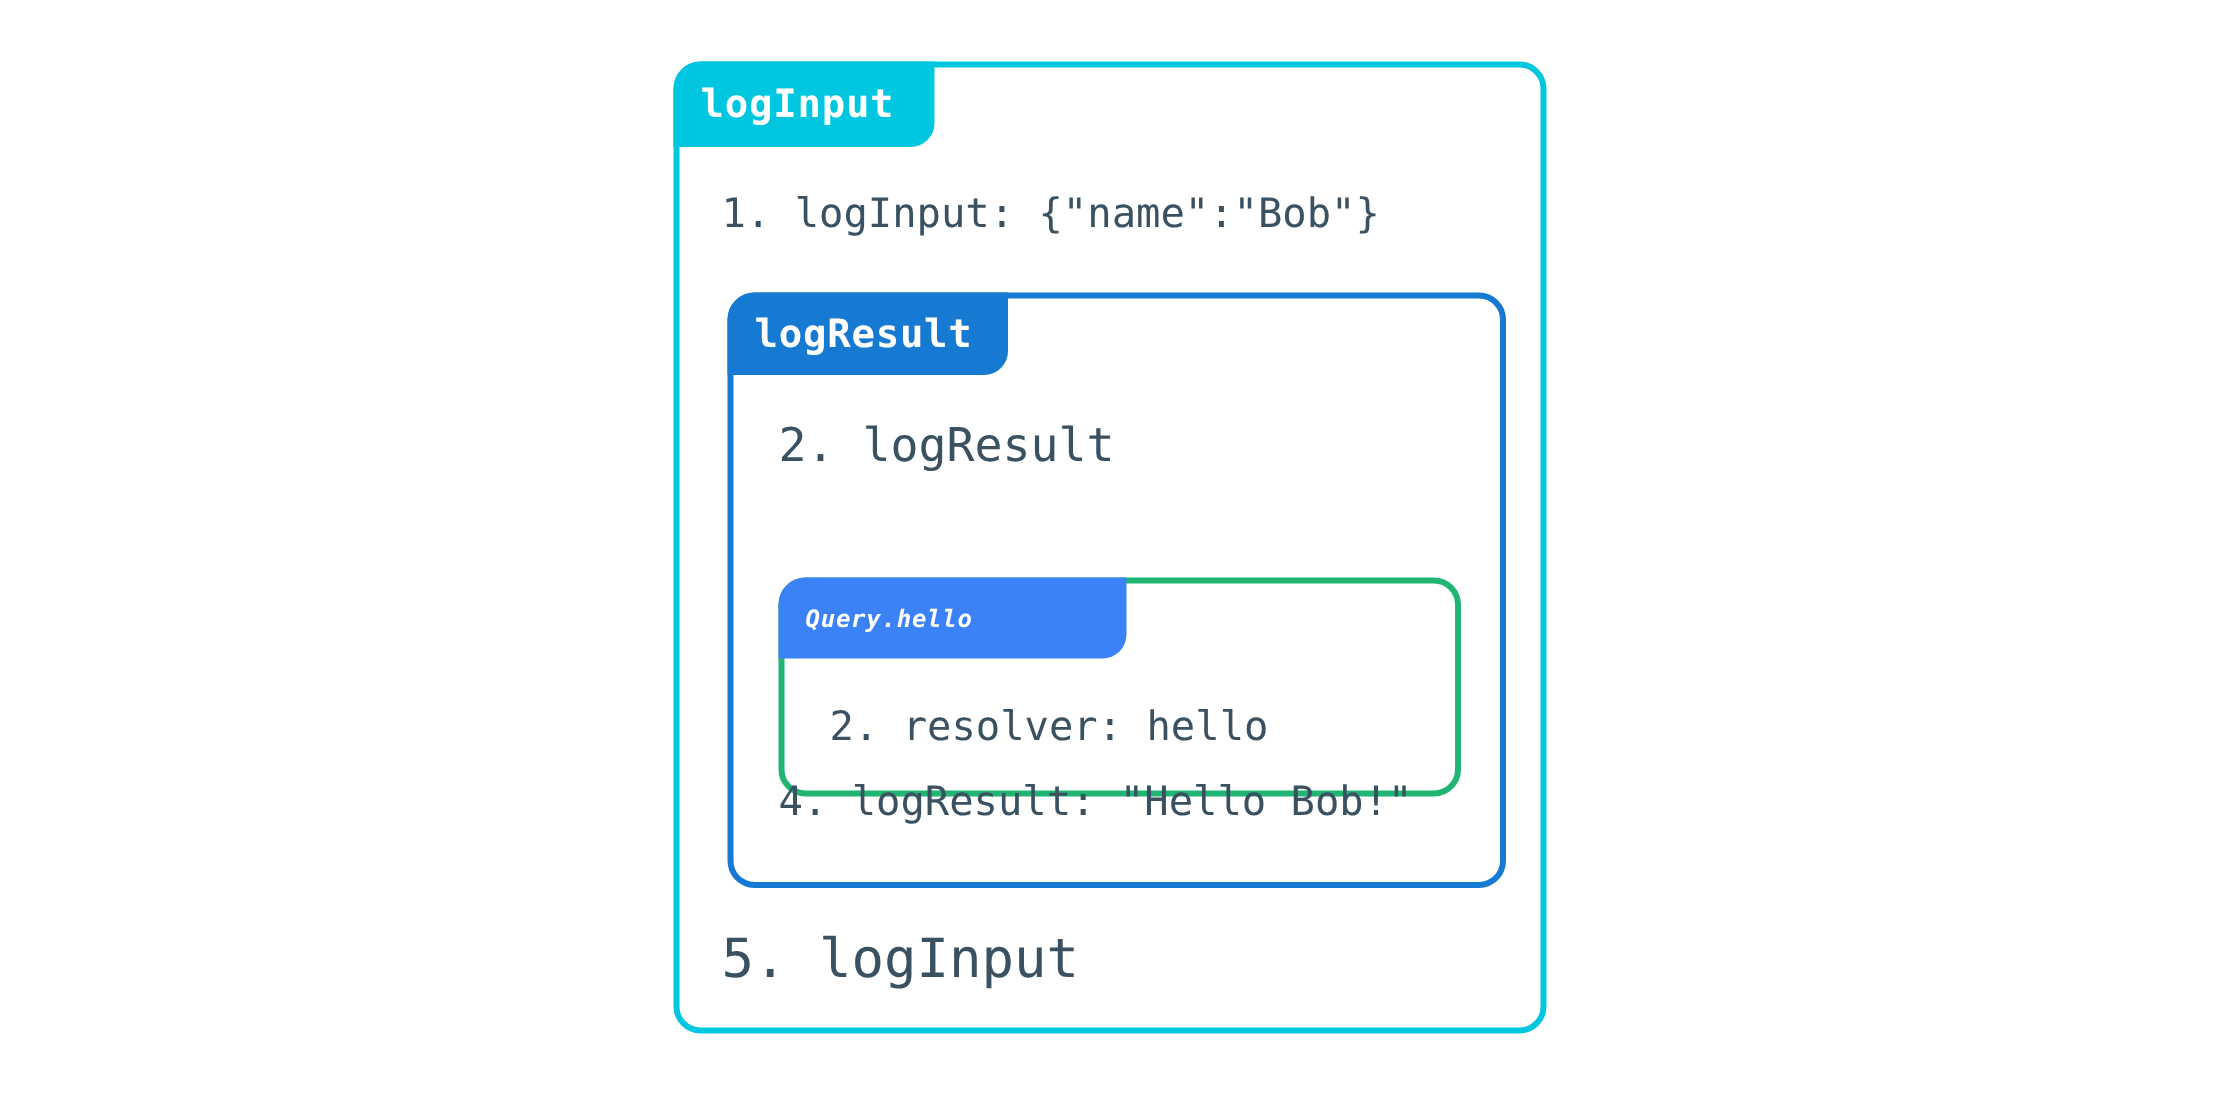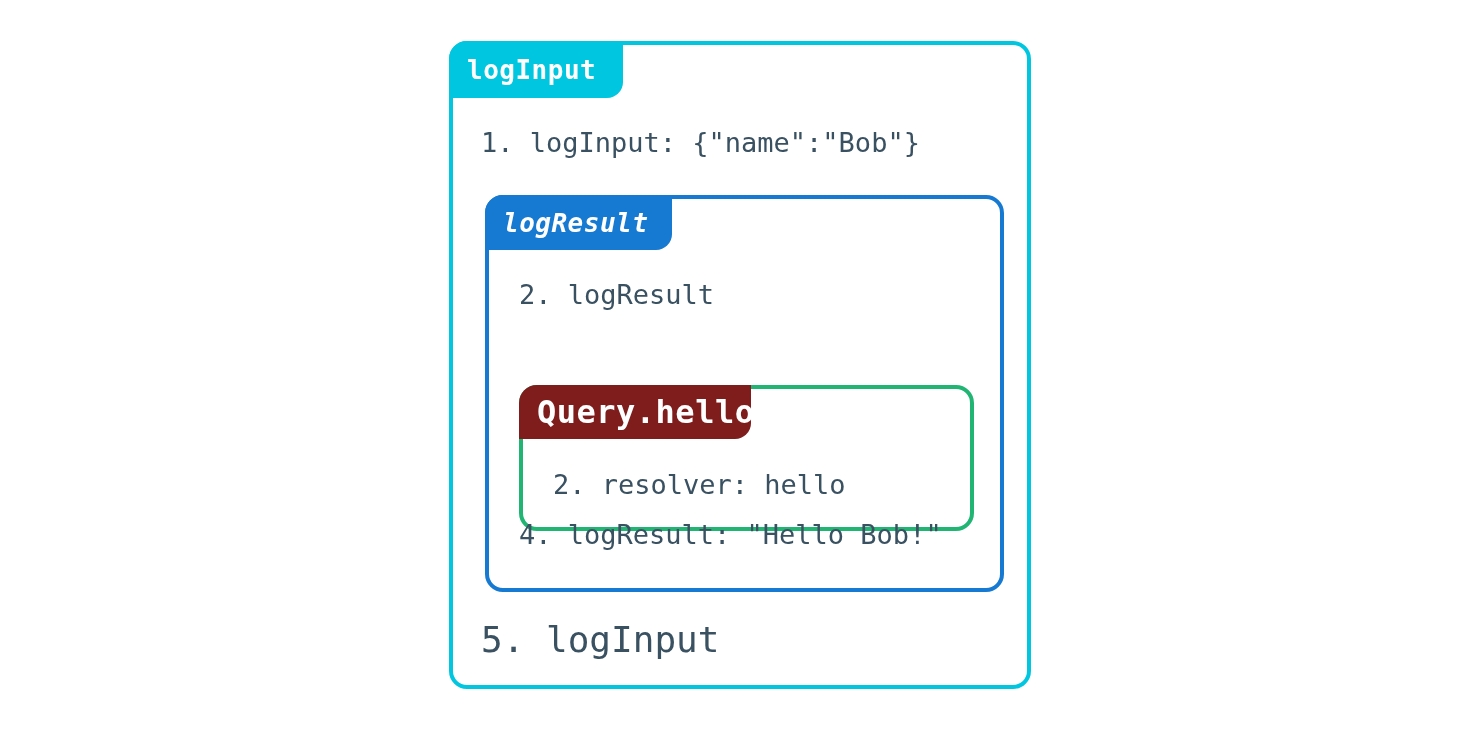--- a/index.html
+++ b/index.html
@@ -91,26 +91,25 @@
   }
   #tab-logresult {
     left: -4px;
     top: -4px;
     width: 187px;
     height: 55px;
     background: #1679d2;
     border-radius: 18px 0 16px 0;
     font-size: 26px;
     padding-left: 18px;
-    font-style: italic;
   }
   #line-2 {
     left: 30px;
     top: 80px;
-    font-size: 27px;
+    font-size: 31px;
   }
   #line-4 {
     left: 30px;
     top: 320px;
     font-size: 27px;
   }
 
   
   #box-queryhello {
     left: 30px;
@@ -118,24 +117,25 @@
     width: 455px;
     height: 146px;
     border-width: 4px;
     border-color: #21b573;
   }
   #tab-queryhello {
     left: -4px;
     top: -4px;
     width: 232px;
     height: 54px;
-    background: #7f1d1d;
+    background: #3b82f6;
     border-radius: 18px 0 16px 0;
-    font-size: 32px;
+    font-size: 16px;
     padding-left: 18px;
+    font-style: italic;
   }
   #line-3 {
     left: 30px;
     top: 80px;
     font-size: 27px;
   }
 </style>
 </head>
 <body>
 

